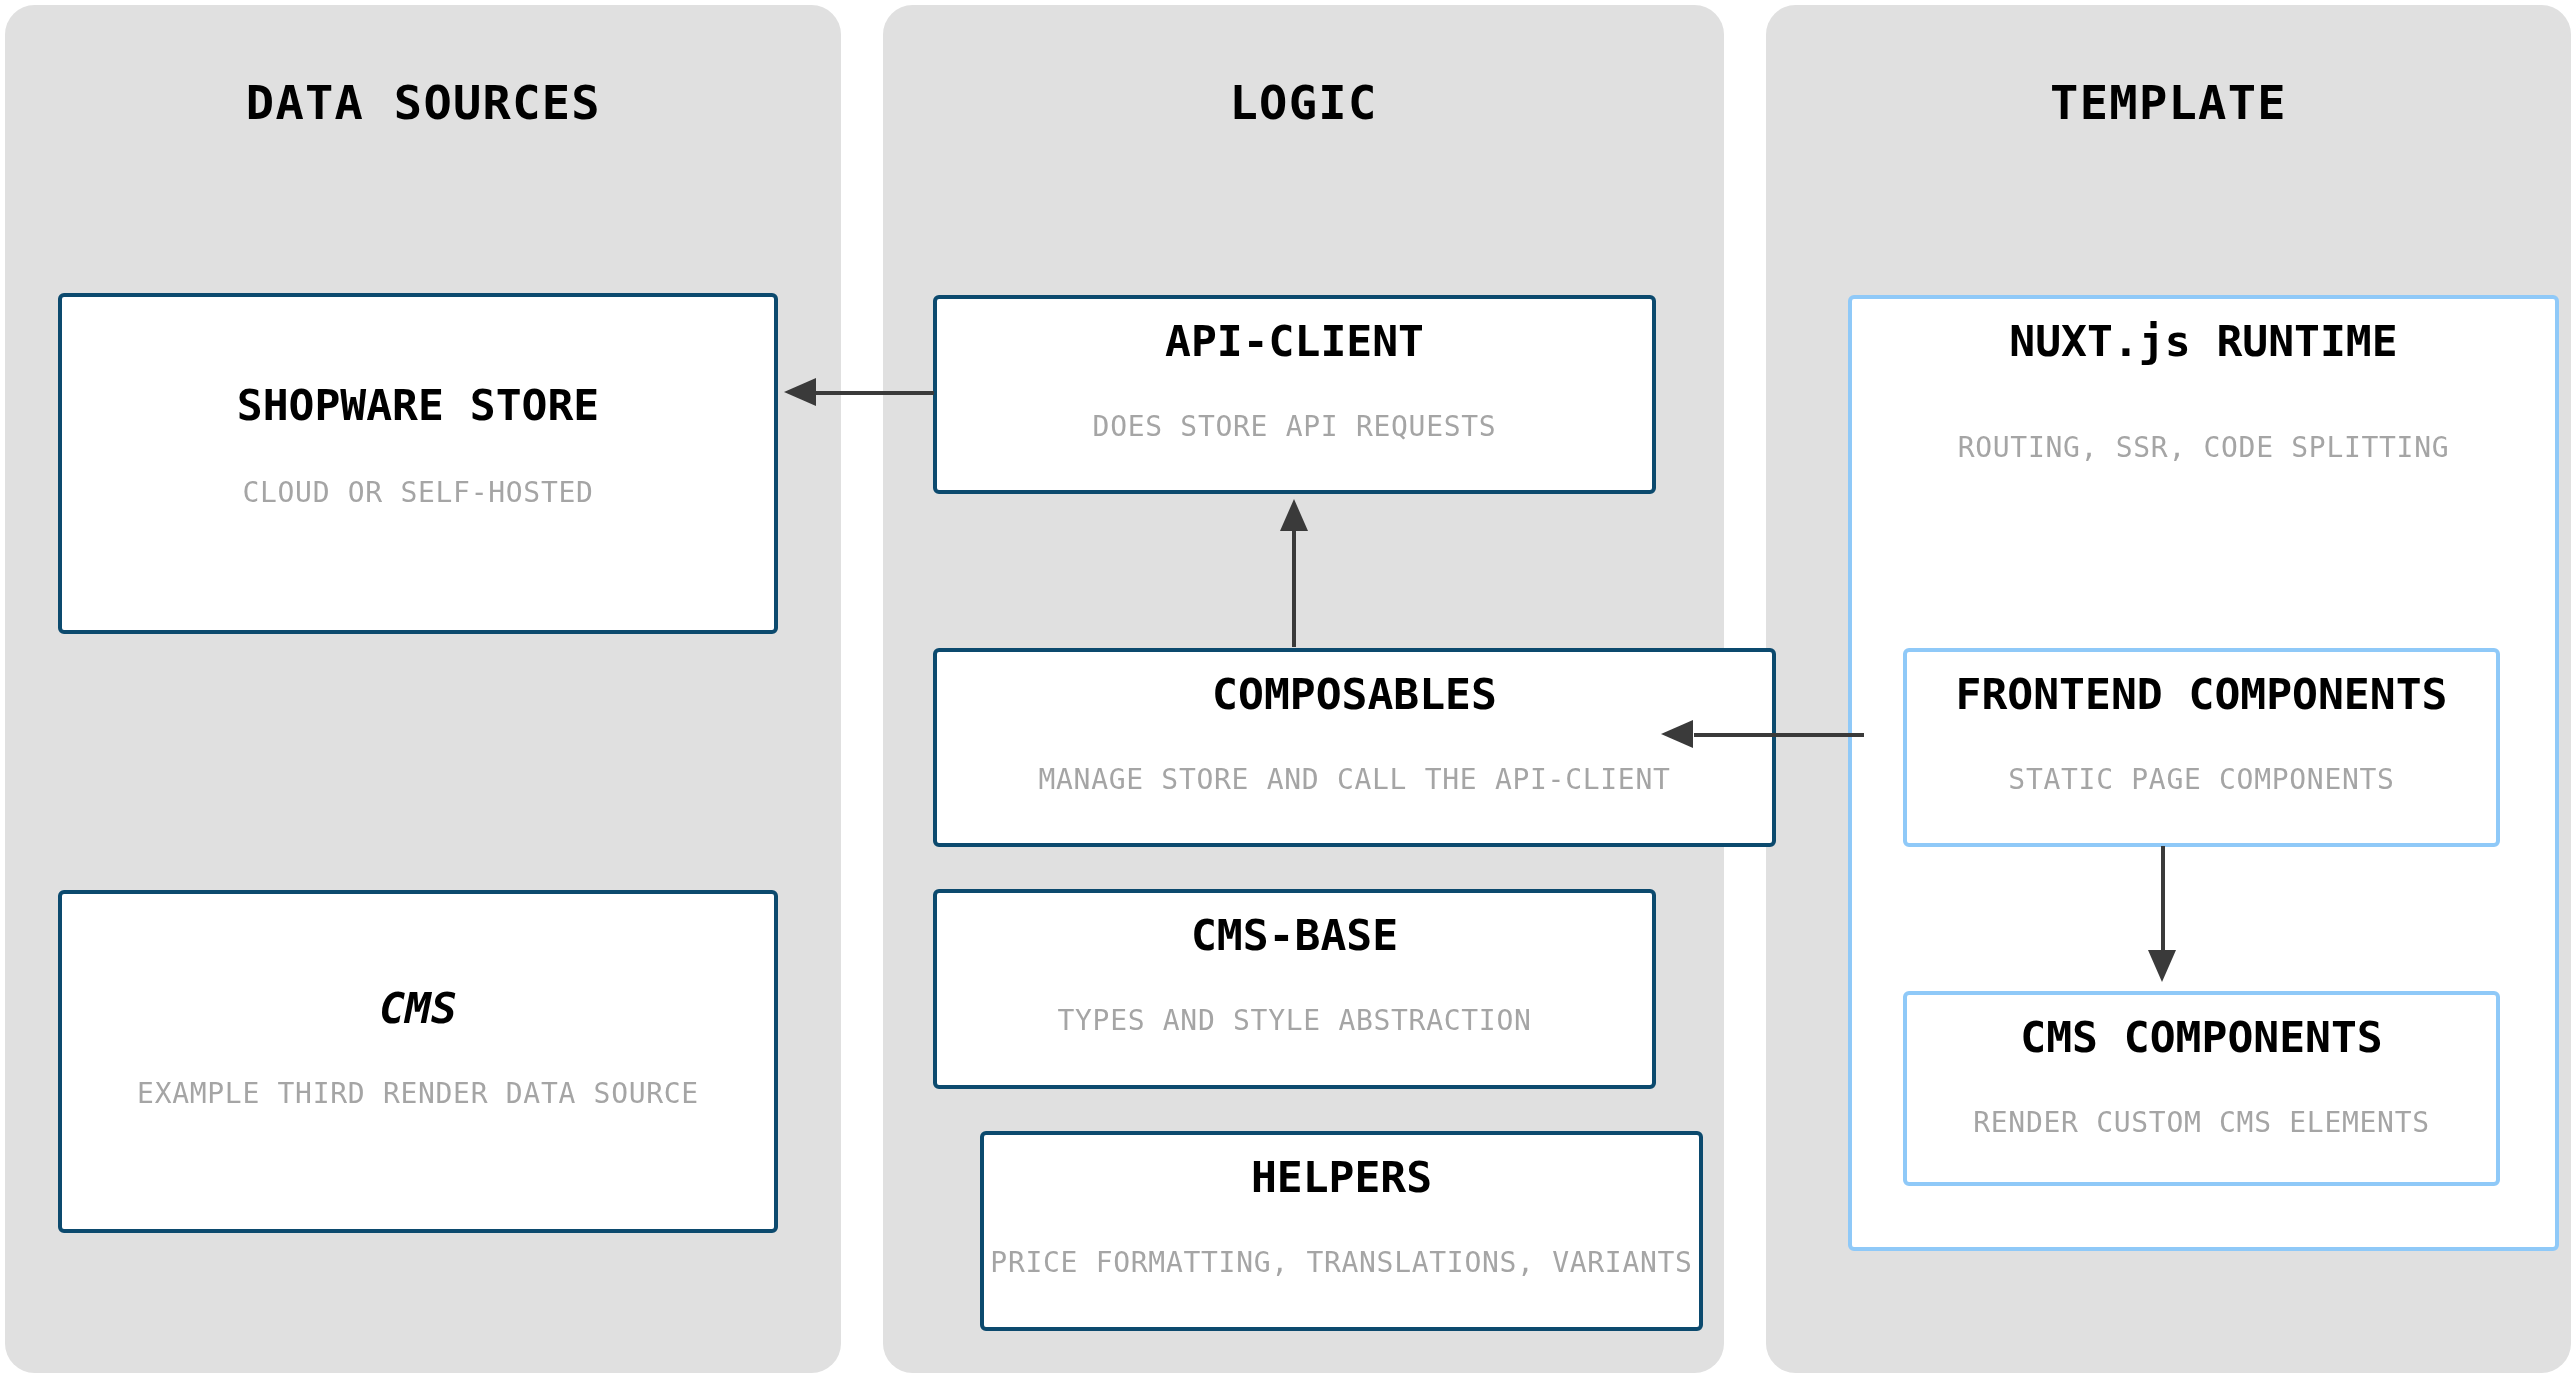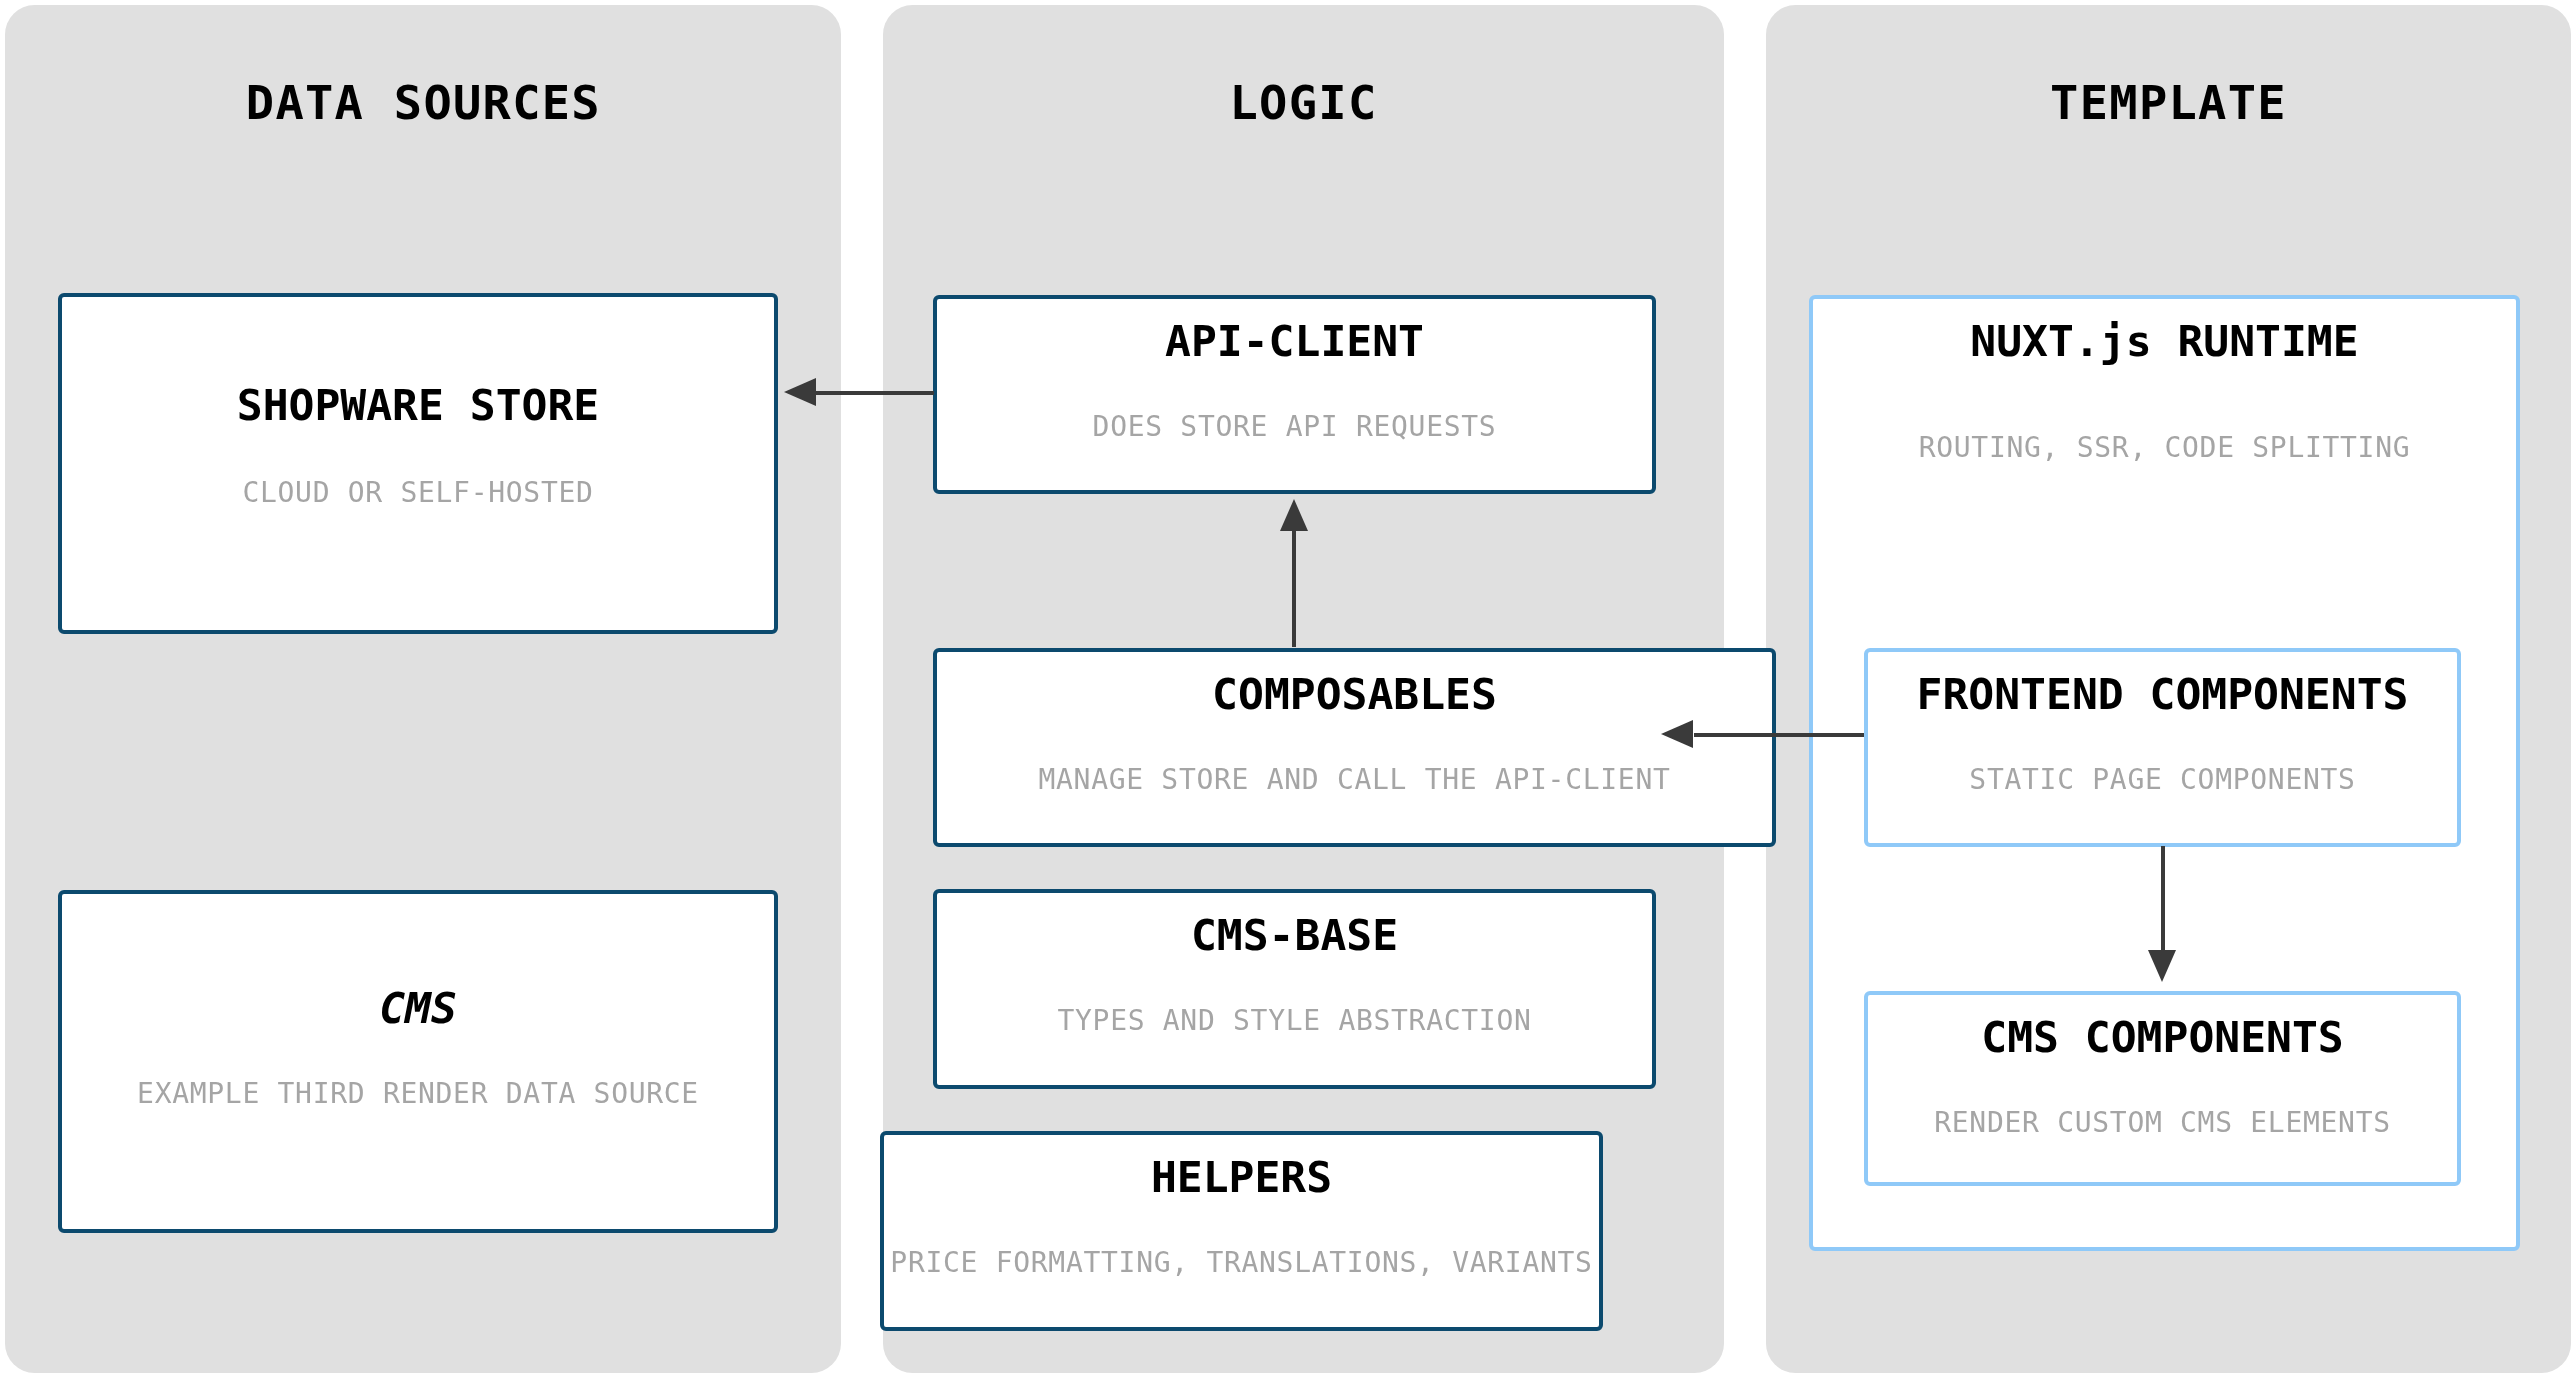--- a/index.html
+++ b/index.html
@@ -18,41 +18,41 @@
     position:absolute;top:57px;left:0;width:100%;
     text-align:center;font-size:47px;font-weight:bold;color:#000;
     letter-spacing:1.3px;line-height:81px;white-space:nowrap;
   }
   
   .box{
     position:absolute;background:#ffffff;
     border:4px solid #0c4a6e;border-radius:6px;
     box-sizing:border-box;z-index:2;
   }
-  .box.light{border-color:#8fc9f8;}
+  .box.light{border-color:#8fc9f8;margin-left:39px;}
   .box-title{
     position:absolute;left:0;width:100%;text-align:center;
     font-size:43px;font-weight:bold;color:#000;line-height:47px;white-space:nowrap;
   }
   .box-sub{
     position:absolute;left:0;width:100%;text-align:center;
     font-size:28px;color:#a5a5a5;line-height:34px;letter-spacing:0.7px;white-space:nowrap;
   }
   
   #box-shopware{left:58px;top:293px;width:720px;height:341px;}
   #box-shopware .box-title{top:85px;}
   #box-shopware .box-sub{top:179px;}
   #box-cms{left:58px;top:890px;width:720px;height:343px;}
   #box-cms .box-title{top:91px;font-style:italic;}
   #box-cms .box-sub{top:183px;}
   
   #box-api{left:933px;top:295px;width:723px;height:199px;}
   #box-composables{left:933px;top:648px;width:843px;height:199px;}
   #box-cmsbase{left:933px;top:889px;width:723px;height:200px;}
-  #box-helpers{left:880px;top:1131px;width:723px;height:200px;}
+  #box-helpers{left:980px;top:1131px;width:723px;height:200px;}
   #box-api .box-title,#box-composables .box-title,#box-cmsbase .box-title,#box-helpers .box-title{top:19px;}
   #box-api .box-sub,#box-composables .box-sub,#box-cmsbase .box-sub,#box-helpers .box-sub{top:111px;}
   
   #box-nuxt{left:1809px;top:295px;width:711px;height:956px;}
   #box-nuxt .box-title{top:19px;}
   #box-nuxt .box-sub{top:132px;}
   #box-frontend{left:1864px;top:648px;width:597px;height:199px;z-index:3;padding-left:39px;}
   #box-cmscomp{left:1864px;top:991px;width:597px;height:195px;z-index:3;}
   #box-frontend .box-title,#box-cmscomp .box-title{top:19px;}
   #box-frontend .box-sub,#box-cmscomp .box-sub{top:111px;}

